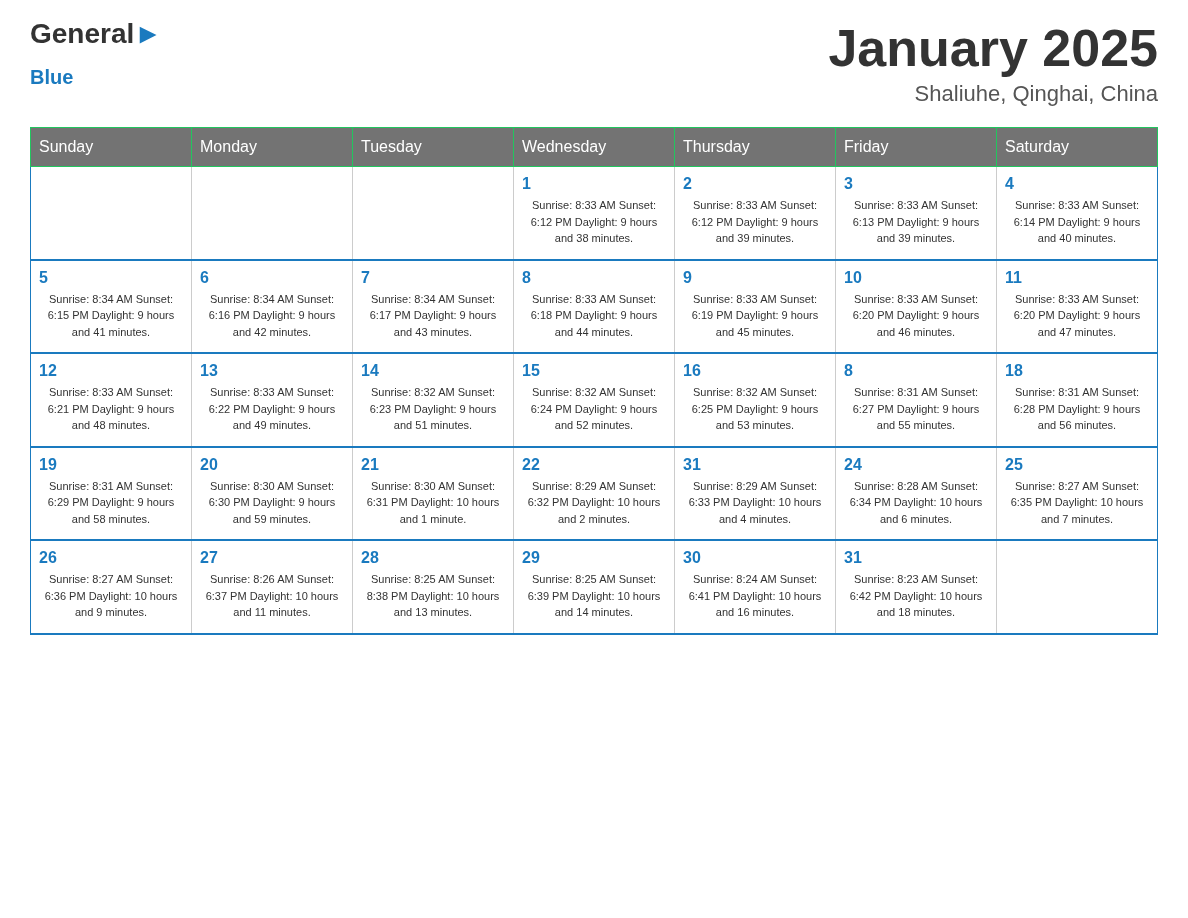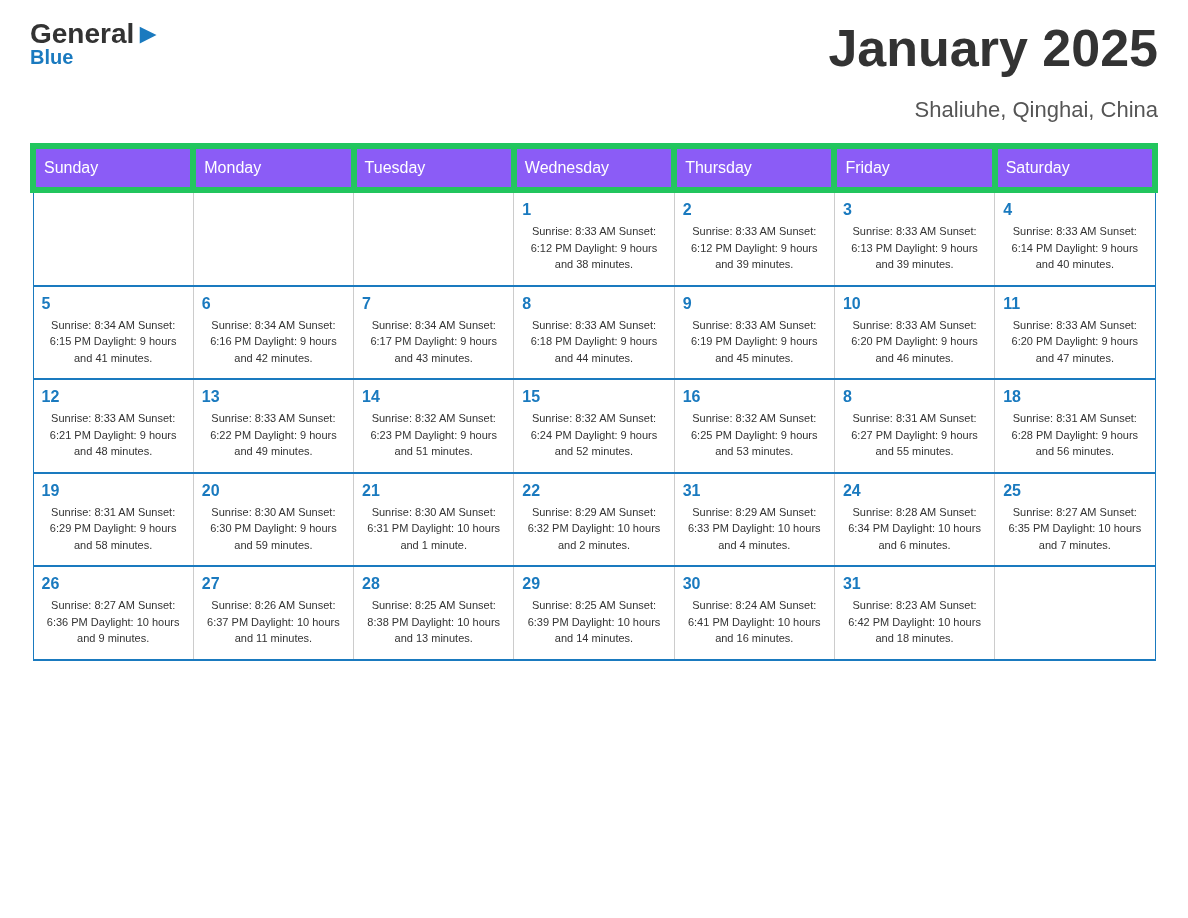--- a/index.html
+++ b/index.html
@@ -12,20 +12,21 @@
     .header {
       display: flex;
       justify-content: space-between;
       align-items: flex-start;
       margin-bottom: 20px;
     }
     .logo {
       display: flex;
       flex-direction: column;
       align-items: flex-start;
+      gap: 20px;
     }
     .logo-general {
       font-size: 28px;
       font-weight: bold;
       color: #333;
       line-height: 1;
     }
     .logo-general span.blue-arrow {
       color: #1a7abf;
     }
@@ -40,34 +41,34 @@
     }
     .calendar-title {
       font-size: 52px;
       font-weight: bold;
       color: #333;
       line-height: 1.1;
     }
     .calendar-subtitle {
       font-size: 22px;
       color: #555;
-      margin-top: 20px;
+      margin-top: 4px;
     }
     table {
       width: 100%;
       border-collapse: collapse;
     }
     thead tr th {
-      background-color: #8b5cf6;
+      background-color: #737373;
       color: #fff;
       padding: 10px 8px;
       font-size: 16px;
       font-weight: normal;
       text-align: left;
-      border: 6px solid #22c55e;
+      border: 1px solid #22c55e;
     }
     tbody tr {
       border-bottom: 2px solid #1a7abf;
     }
     tbody tr td {
       vertical-align: top;
       padding: 8px 8px 12px 8px;
       border-left: 1px solid #ccc;
       border-right: 1px solid #ccc;
       min-height: 100px;

